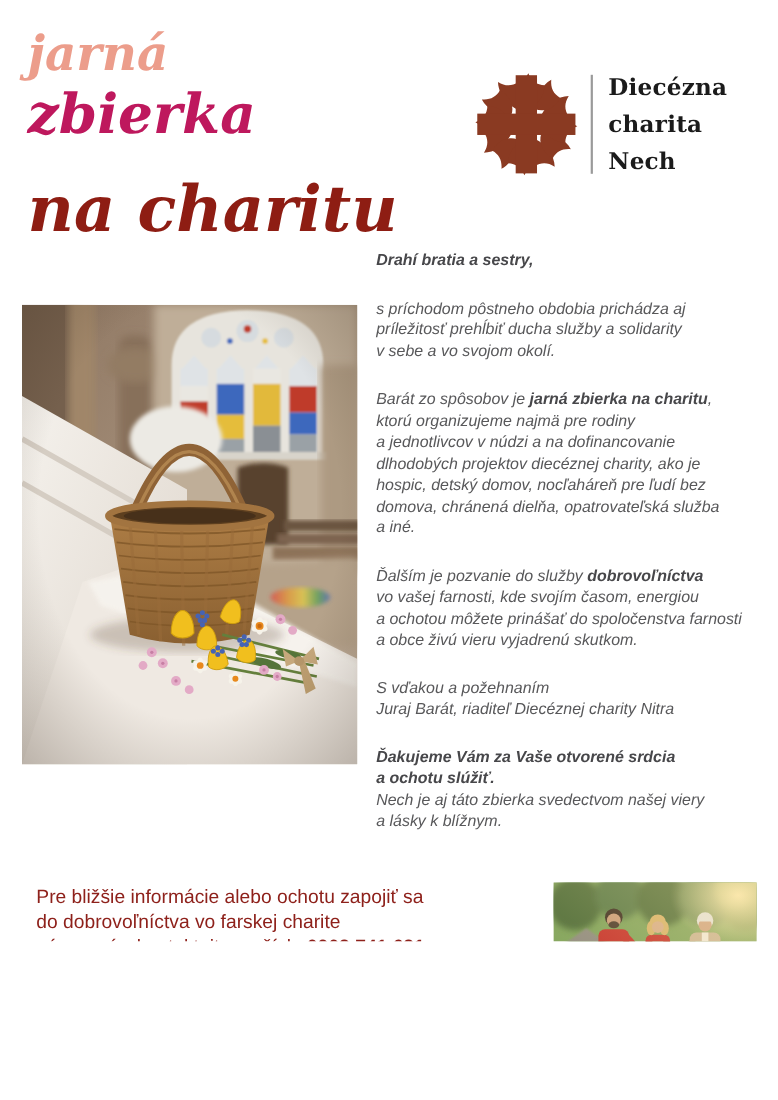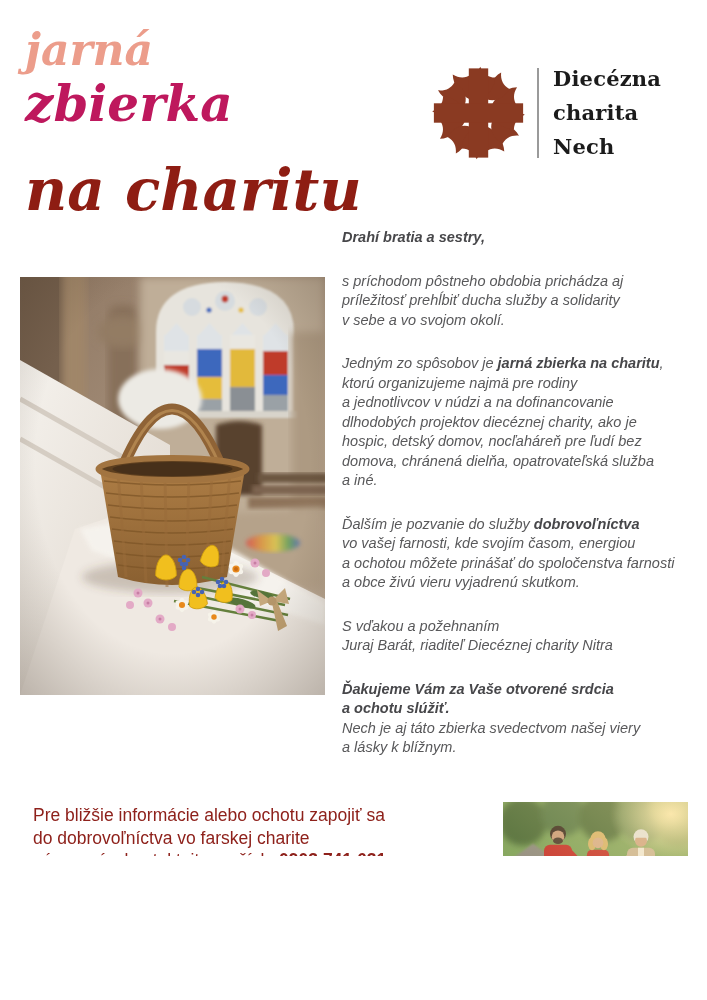--- a/index.html
+++ b/index.html
@@ -300,21 +300,21 @@
       </g>
       <rect width="305" height="418" fill="url(#vig)"></rect>
     </svg>
   </figure>
 
   <div class="body-text">
     <p><span class="b">Drahí bratia a sestry,</span></p>
     <p><span>s príchodom pôstneho obdobia prichádza aj
 príležitosť prehĺbiť ducha služby a solidarity
 v sebe a vo svojom okolí.</span></p>
-    <p><span>Jedným zo spôsobov je </span><span class="b">jarná zbierka na charitu</span><span>,
+    <p><span>Barát zo spôsobov je </span><span class="b">jarná zbierka na charitu</span><span>,
 ktorú organizujeme najmä pre rodiny
 a jednotlivcov v núdzi a na dofinancovanie
 dlhodobých projektov diecéznej charity, ako je
 hospic, detský domov, nocľaháreň pre ľudí bez
 domova, chránená dielňa, opatrovateľská služba
 a iné.</span></p>
     <p><span>Ďalším je pozvanie do služby </span><span class="b">dobrovoľníctva</span><span>
 vo vašej farnosti, kde svojím časom, energiou
 a ochotou môžete prinášať do spoločenstva farnosti
 a obce živú vieru vyjadrenú skutkom.</span></p>

